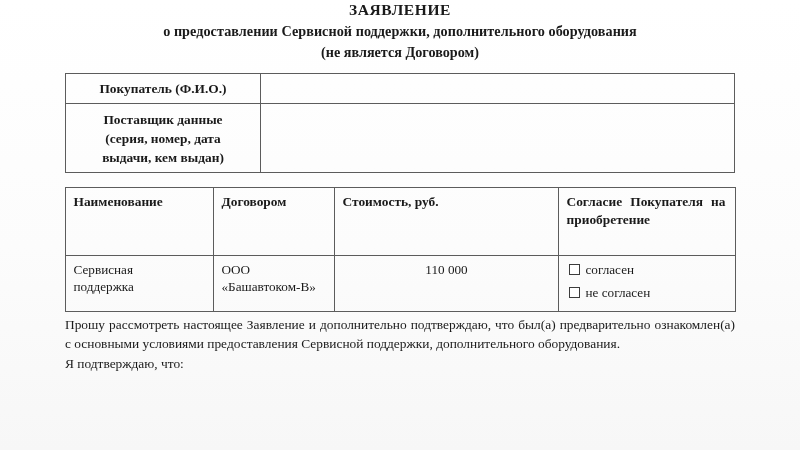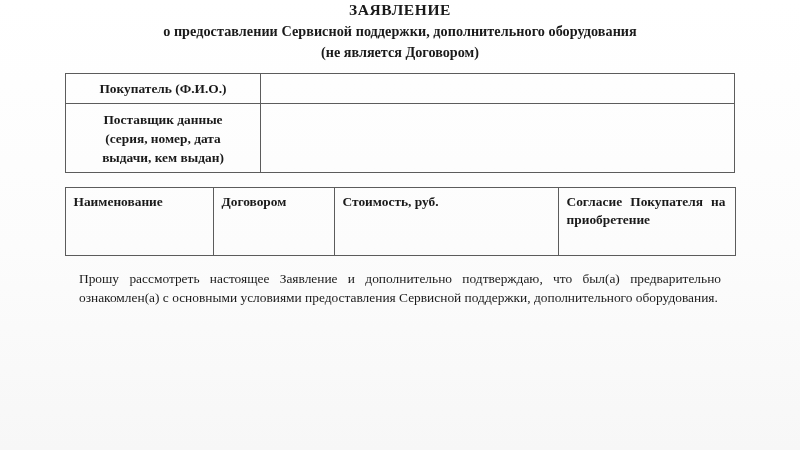--- a/index.html
+++ b/index.html
@@ -155,21 +155,21 @@
   
   .body-text {
     width: 670px;
     margin: 4px auto 0 auto;
     font-size: 13.4px;
     line-height: 1.40;
     text-align: justify;
     text-justify: inter-word;
   }
   .body-text p {
-    margin: 14px;
+    margin: 0;
   }
   .body-text p.clipped {
     margin-top: 1px;
   }
 </style>
 </head>
 <body>
 
 <div class="page">
 
@@ -210,20 +210,42 @@
         <td>Стоимость, руб.</td>
         <td class="consent-head">
           <span>Согласие</span>
           <span>Покупателя</span>
           <span>на</span>
           <span class="lastline">приобретение</span>
         </td>
       </tr>
     </thead>
     <tbody>
+      <tr>
+        <td class="name">
+          <span class="cellline">Сервисная</span>
+          <span class="cellline">поддержка</span>
+        </td>
+        <td class="supplier">
+          <span class="cellline">ООО</span>
+          <span class="cellline">«Башавтоком-В»</span>
+        </td>
+        <td class="cost">110 000</td>
+        <td class="consent">
+          <div class="cbrow">
+            <span class="cbox"></span>
+            <span>согласен</span>
+          </div>
+          <div class="cbrow">
+            <span class="cbox"></span>
+            <span>не согласен</span>
+          </div>
+        </td>
+      </tr>
     </tbody>
   </table>
 
   <div class="body-text">
     <p>Прошу рассмотреть настоящее Заявление и дополнительно подтверждаю, что был(а) предварительно ознакомлен(а) с основными условиями предоставления Сервисной поддержки, дополнительного оборудования.</p>
+    <p class="clipped">Я подтверждаю, что:</p>
   </div>
 
 </div>
 
 </body></html>

